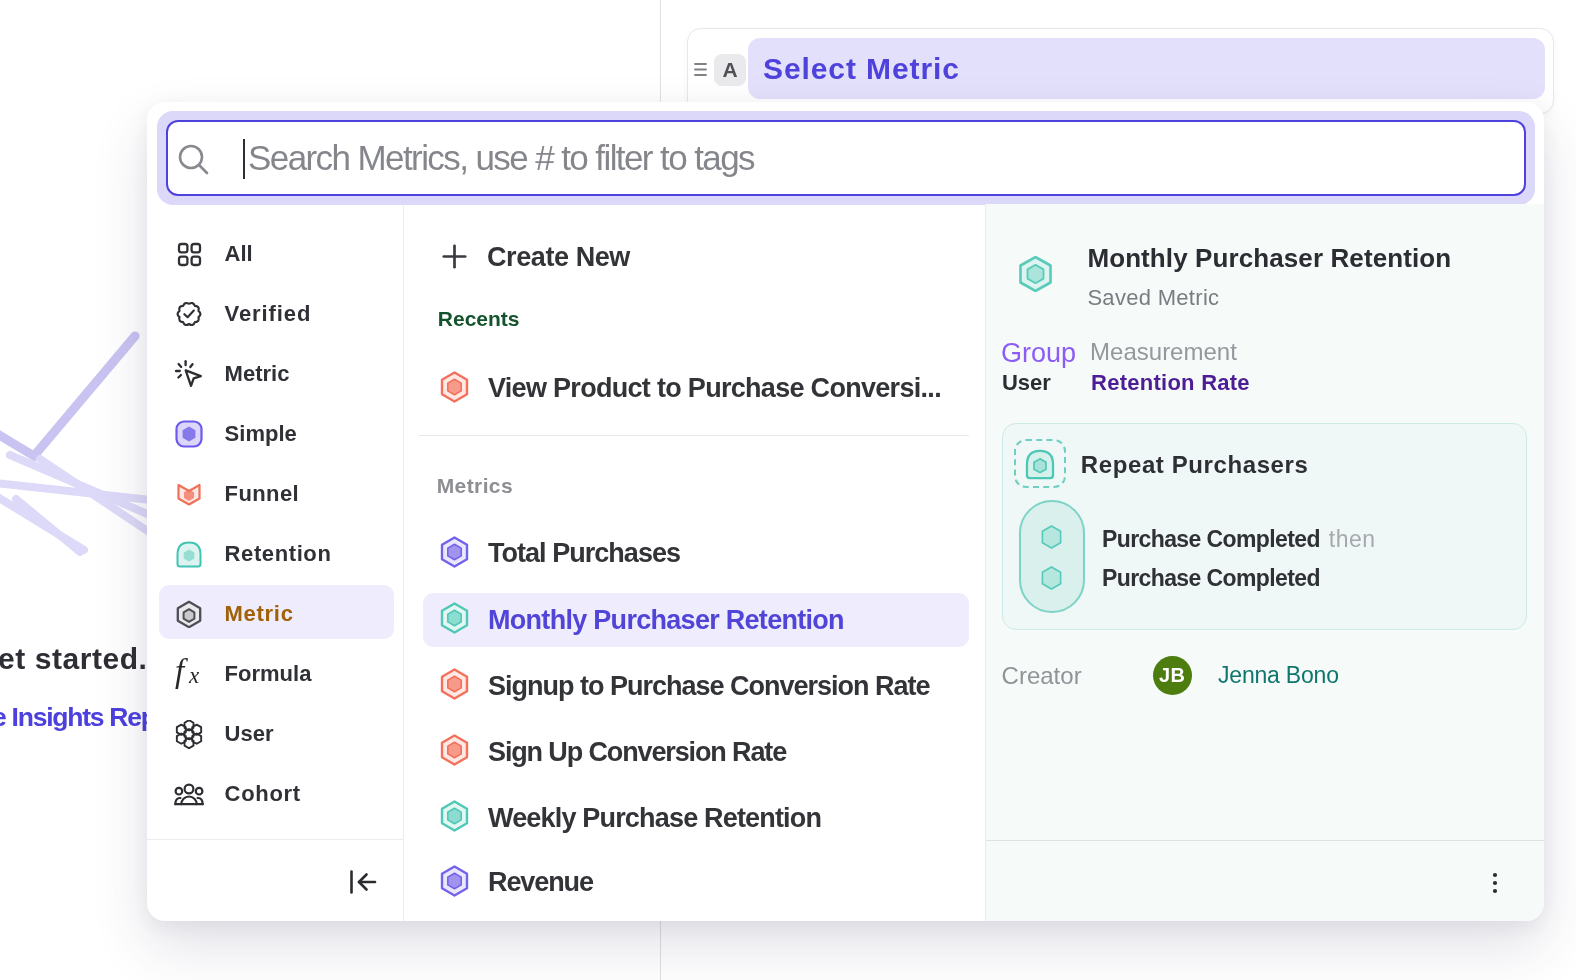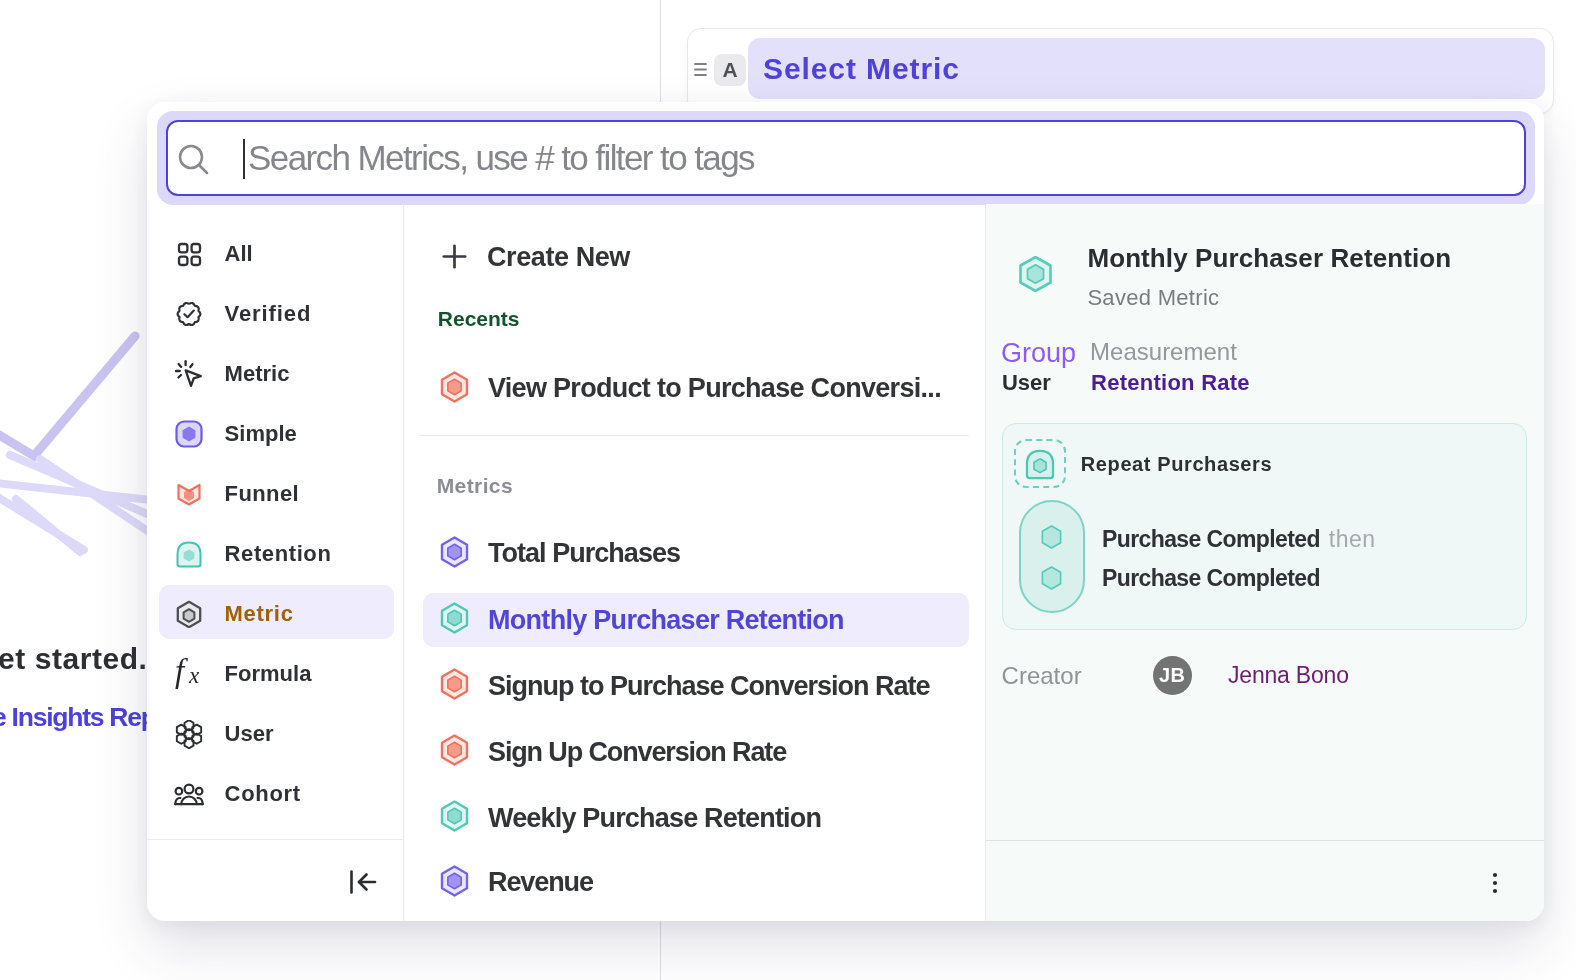--- a/index.html
+++ b/index.html
@@ -218,34 +218,34 @@
     <div class="abs" style="left:104.1px;top:134.5px;font-size:24px;line-height:26px;color:#96979c;">Measurement</div>
     <div class="abs" style="left:15.9px;top:166.5px;font-size:22px;line-height:24px;font-weight:700;color:#2c2d33;">User</div>
     <div class="abs" style="left:105.1px;top:166.5px;font-size:22px;line-height:24px;font-weight:700;letter-spacing:0.25px;color:#4c1d95;">Retention Rate</div>
 
     <div class="abs" style="left:16px;top:219.4px;width:525.4px;height:206.6px;background:#eff8f6;border:1.5px solid #cdebe6;border-radius:14px;"></div>
     <div class="abs" style="left:28.1px;top:235.1px;width:51.5px;height:49.4px;border:2px dashed #6fcfc0;border-radius:12px;"></div>
     <svg class="abs" style="left:37.9px;top:242.8px;" width="32" height="34" viewBox="0 0 28 30">
         <path d="M2.5,25 L2.5,15.5 Q2.5,3.5 14,3.5 Q25.5,3.5 25.5,15.5 L25.5,25 Q25.5,27.5 23,27.5 L5,27.5 Q2.5,27.5 2.5,25 Z" fill="#d6f0ec" stroke="#4cc7b6" stroke-width="2"></path>
         <path d="M14,10.4 L19.3,13.4 L19.3,19.6 L14,22.6 L8.7,19.6 L8.7,13.4 Z" fill="#a8e2d9" stroke="#4cc7b6" stroke-width="1.4"></path>
       </svg>
-    <div class="abs" style="left:94.8px;top:247.5px;font-size:20px;line-height:25px;font-weight:700;letter-spacing:0.6px;color:#2e2f35;">Repeat Purchasers</div>
+    <div class="abs" style="left:94.8px;top:247.5px;font-size:24px;line-height:25px;font-weight:700;letter-spacing:0.6px;color:#2e2f35;">Repeat Purchasers</div>
     <div class="abs" style="left:33.1px;top:296.4px;width:66px;height:112.7px;background:#d9f0ec;border:2px solid #7dd3c6;border-radius:33px;"></div>
     <svg class="abs" style="left:55.3px;top:320.5px;" width="21" height="24" viewBox="0 0 21 24">
         <path d="M10.5,1 L19.6,6.2 L19.6,17.8 L10.5,23 L1.4,17.8 L1.4,6.2 Z" fill="#b6e7df" stroke="#55cabb" stroke-width="1.6" stroke-linejoin="round"></path>
       </svg>
     <svg class="abs" style="left:55.3px;top:361.5px;" width="21" height="24" viewBox="0 0 21 24">
         <path d="M10.5,1 L19.6,6.2 L19.6,17.8 L10.5,23 L1.4,17.8 L1.4,6.2 Z" fill="#b6e7df" stroke="#55cabb" stroke-width="1.6" stroke-linejoin="round"></path>
       </svg>
     <div class="abs" style="left:116px;top:322.5px;font-size:23px;line-height:24px;font-weight:700;letter-spacing:-0.6px;color:#303136;">Purchase Completed <span style="font-weight:400;color:#a7a8ad;letter-spacing:0.5px;margin-left:3px;">then</span></div>
     <div class="abs" style="left:116px;top:361.5px;font-size:23px;line-height:24px;font-weight:700;letter-spacing:-0.6px;color:#303136;">Purchase Completed</div>
 
     <div class="abs" style="left:15.6px;top:459.9px;font-size:24px;line-height:24px;color:#929398;">Creator</div>
-    <div class="row" style="left:166.8px;top:452.4px;width:39px;height:39px;background:#737373;border-radius:50%;justify-content:center;font-size:20px;font-weight:700;letter-spacing:0.5px;color:#ffffff;">JB</div>
-    <div class="abs" style="left:242px;top:460.4px;font-size:23px;line-height:23px;letter-spacing:-0.2px;color:#701a75;">Jenna Bono</div>
+    <div class="row" style="left:166.8px;top:452.4px;width:39px;height:39px;background:#4d7c0f;border-radius:50%;justify-content:center;font-size:20px;font-weight:700;letter-spacing:0.5px;color:#ffffff;">JB</div>
+    <div class="abs" style="left:232px;top:460.4px;font-size:23px;line-height:23px;letter-spacing:-0.2px;color:#0f766e;">Jenna Bono</div>
 
     <div class="abs" style="left:0;top:635.5px;width:558px;height:1px;background:#dfe1e3;"></div>
     <svg class="abs" style="left:504px;top:666px;" width="10" height="26" viewBox="0 0 10 26">
         <g fill="#2c2d31">
           <circle cx="5" cy="5" r="2.1"></circle>
           <circle cx="5" cy="13" r="2.1"></circle>
           <circle cx="5" cy="21" r="2.1"></circle>
         </g>
       </svg>
   </div>

